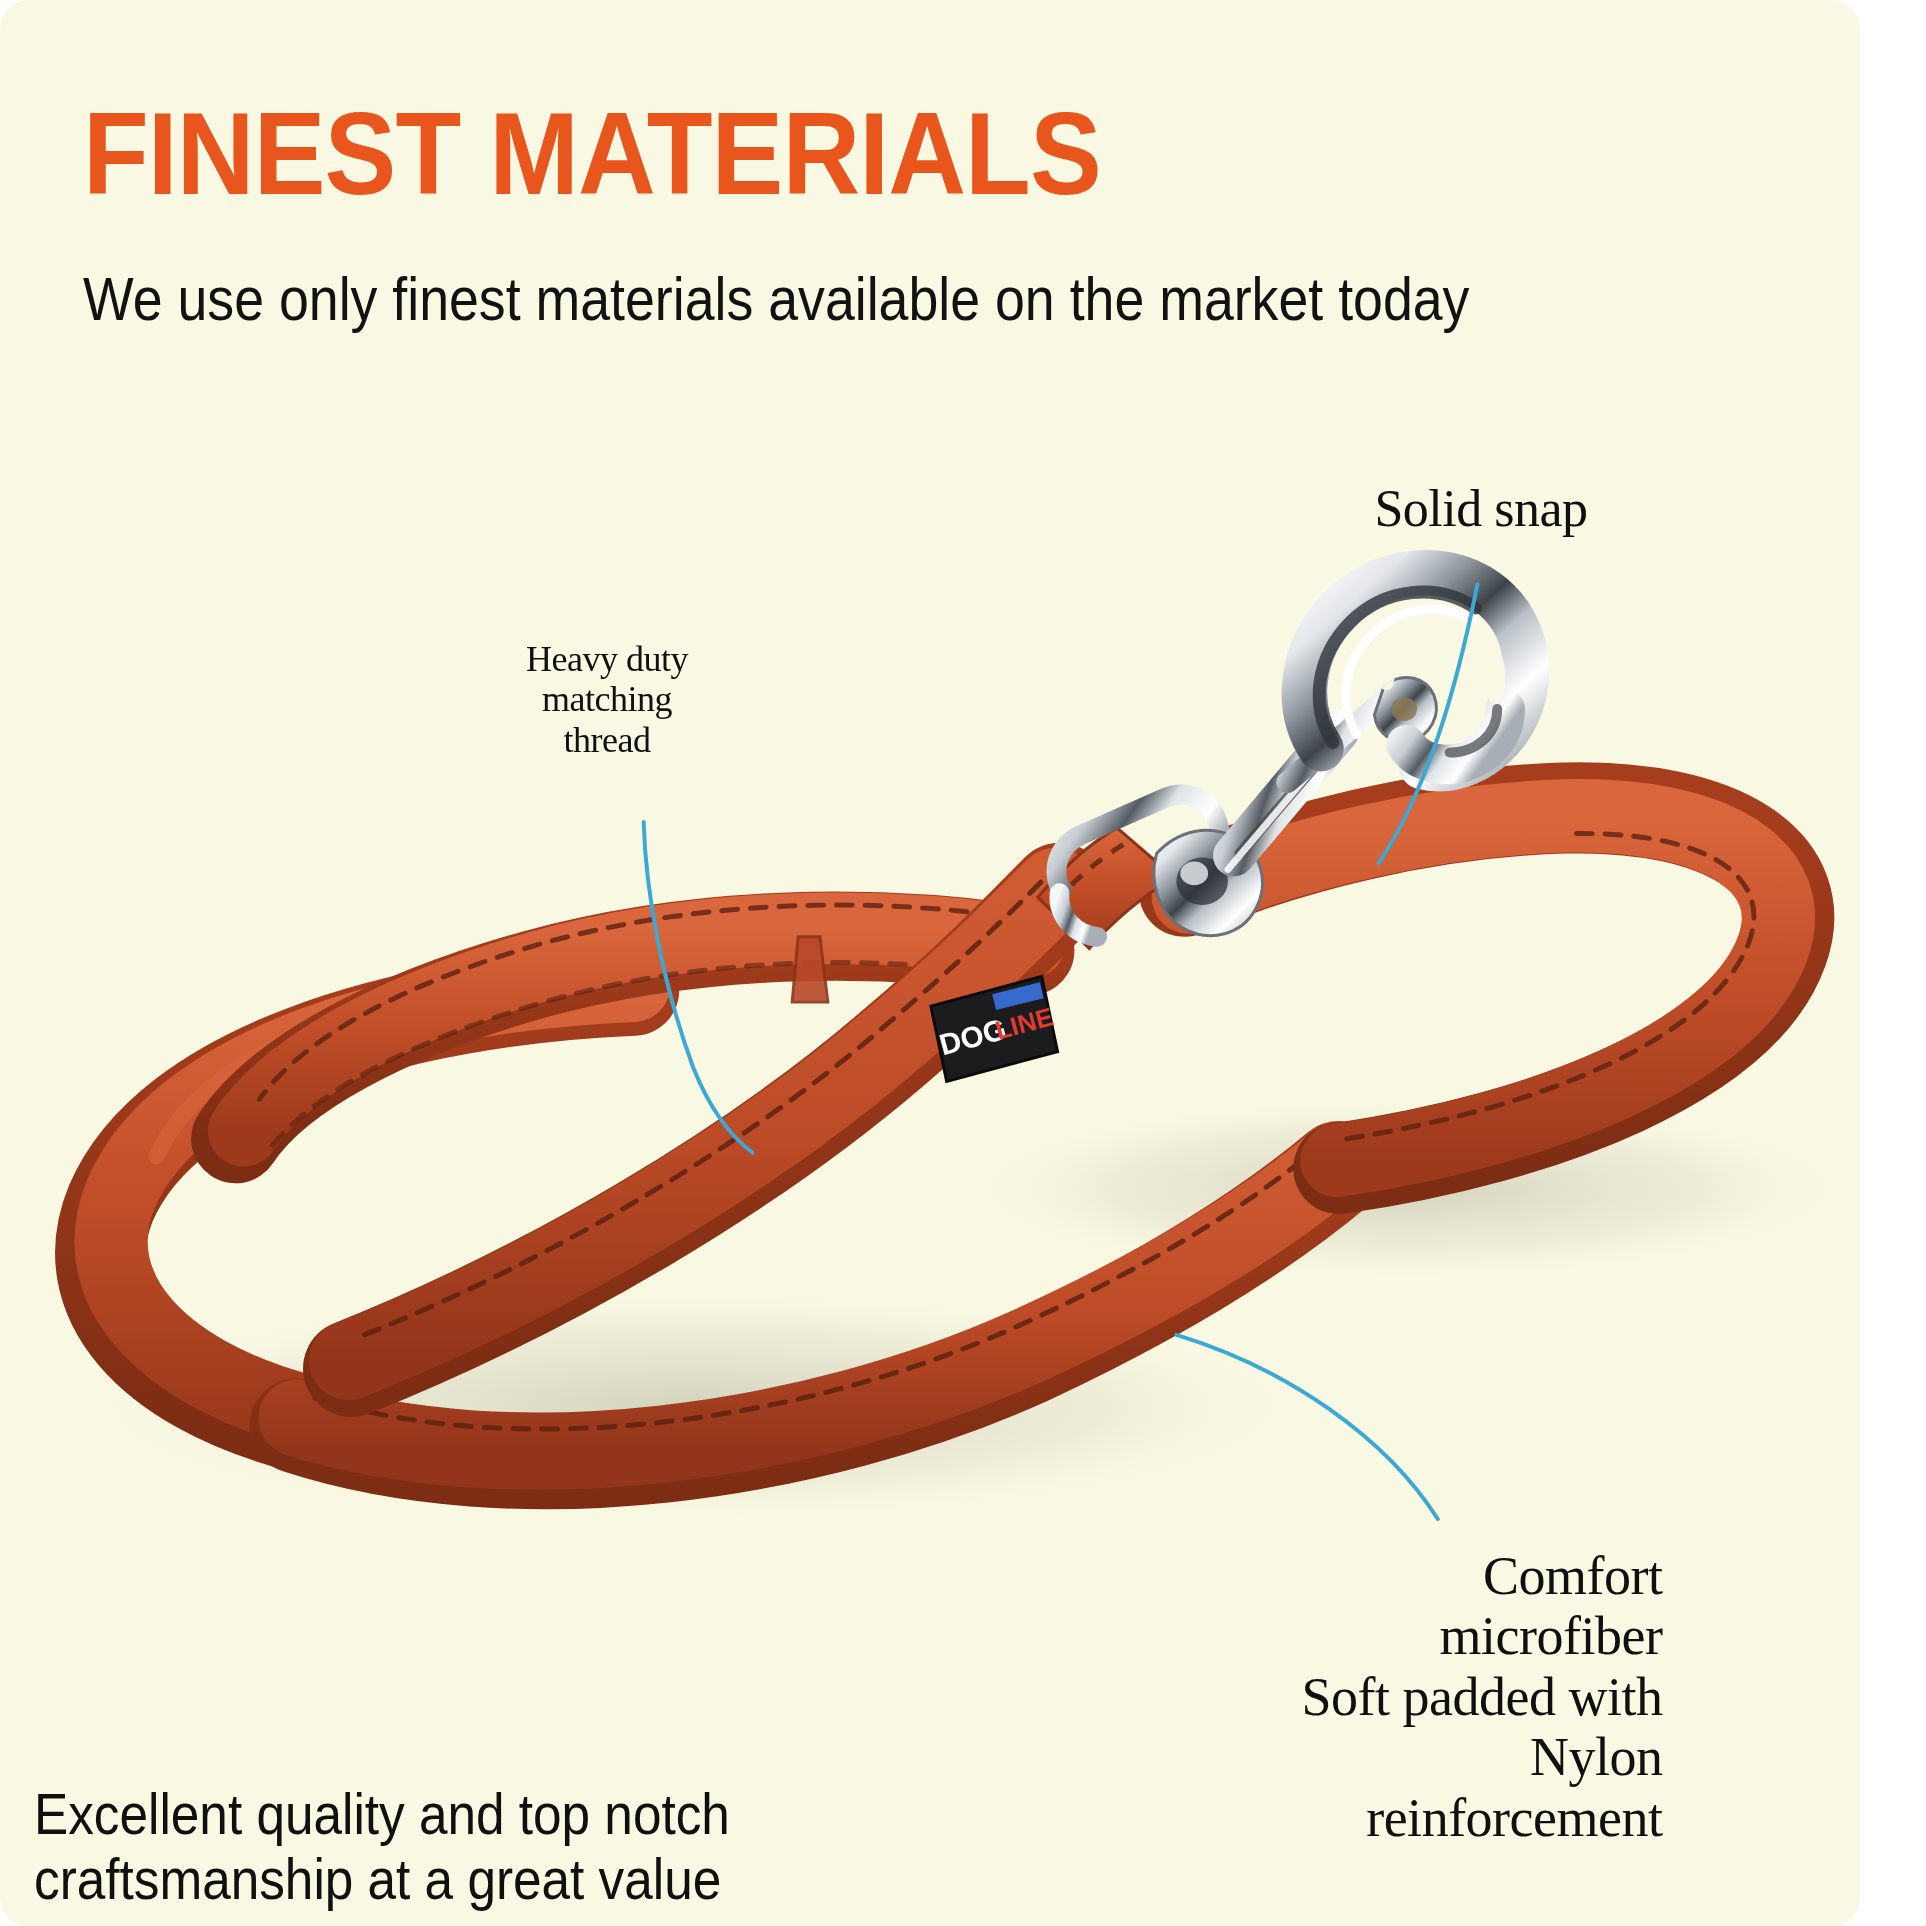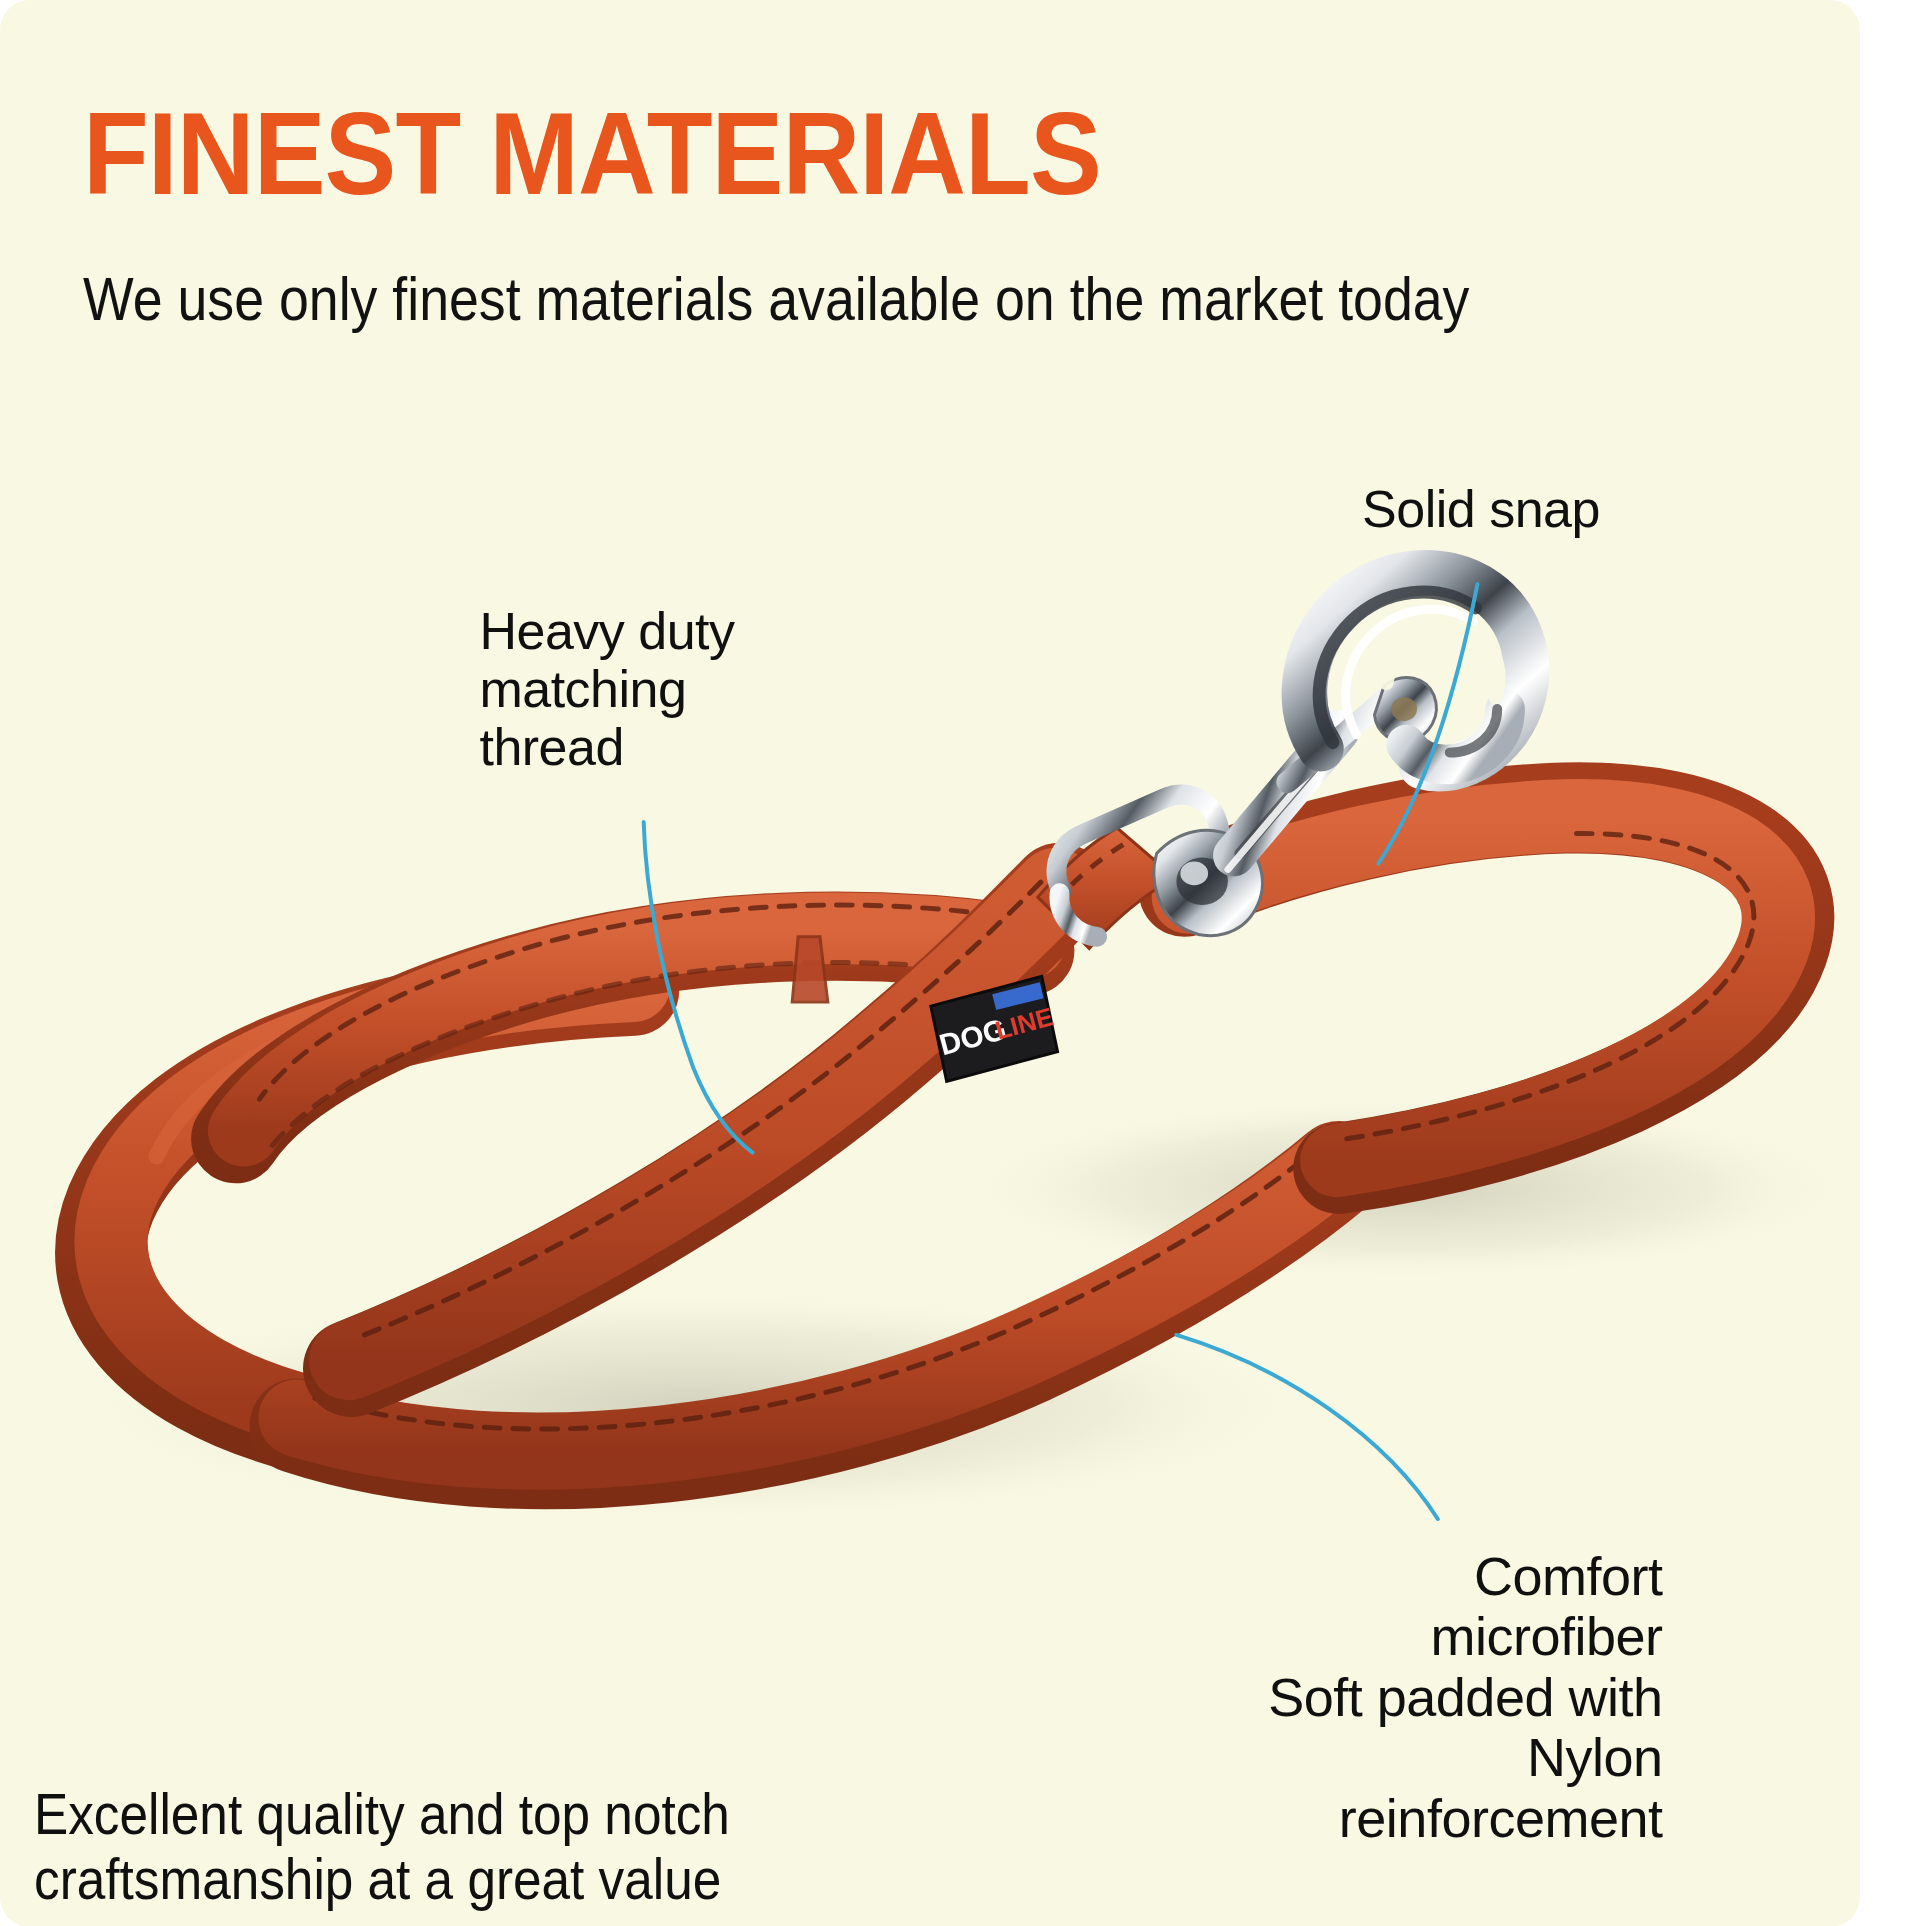--- a/index.html
+++ b/index.html
@@ -44,37 +44,38 @@
     color: #121212;
     transform: scaleX(0.88);
     transform-origin: left top;
     white-space: nowrap;
   }
 
   
   .callout {
     position: absolute;
     color: #101010;
-    font-family: Liberation Sans, sans-serif;
+    font-family: Liberation Serif, serif;
     font-weight: 400;
     line-height: 1.12;
     white-space: pre-line;
   }
   .callout-solid-snap {
     left: 1481px;
     top: 480px;
     font-size: 52px;
     text-align: center;
     transform: translateX(-50%);
     letter-spacing: -0.5px;
   }
   .callout-thread {
     left: 607px;
-    top: 602px;
-    font-size: 52px;
+    top: 639px;
+    font-size: 36px;
+    text-align: center;
     transform: translateX(-50%);
     letter-spacing: -0.5px;
   }
   .callout-microfiber {
     left: 1465px;
     top: 1546px;
     font-size: 54px;
     text-align: right;
     transform: translateX(-50%);
     letter-spacing: -0.5px;

